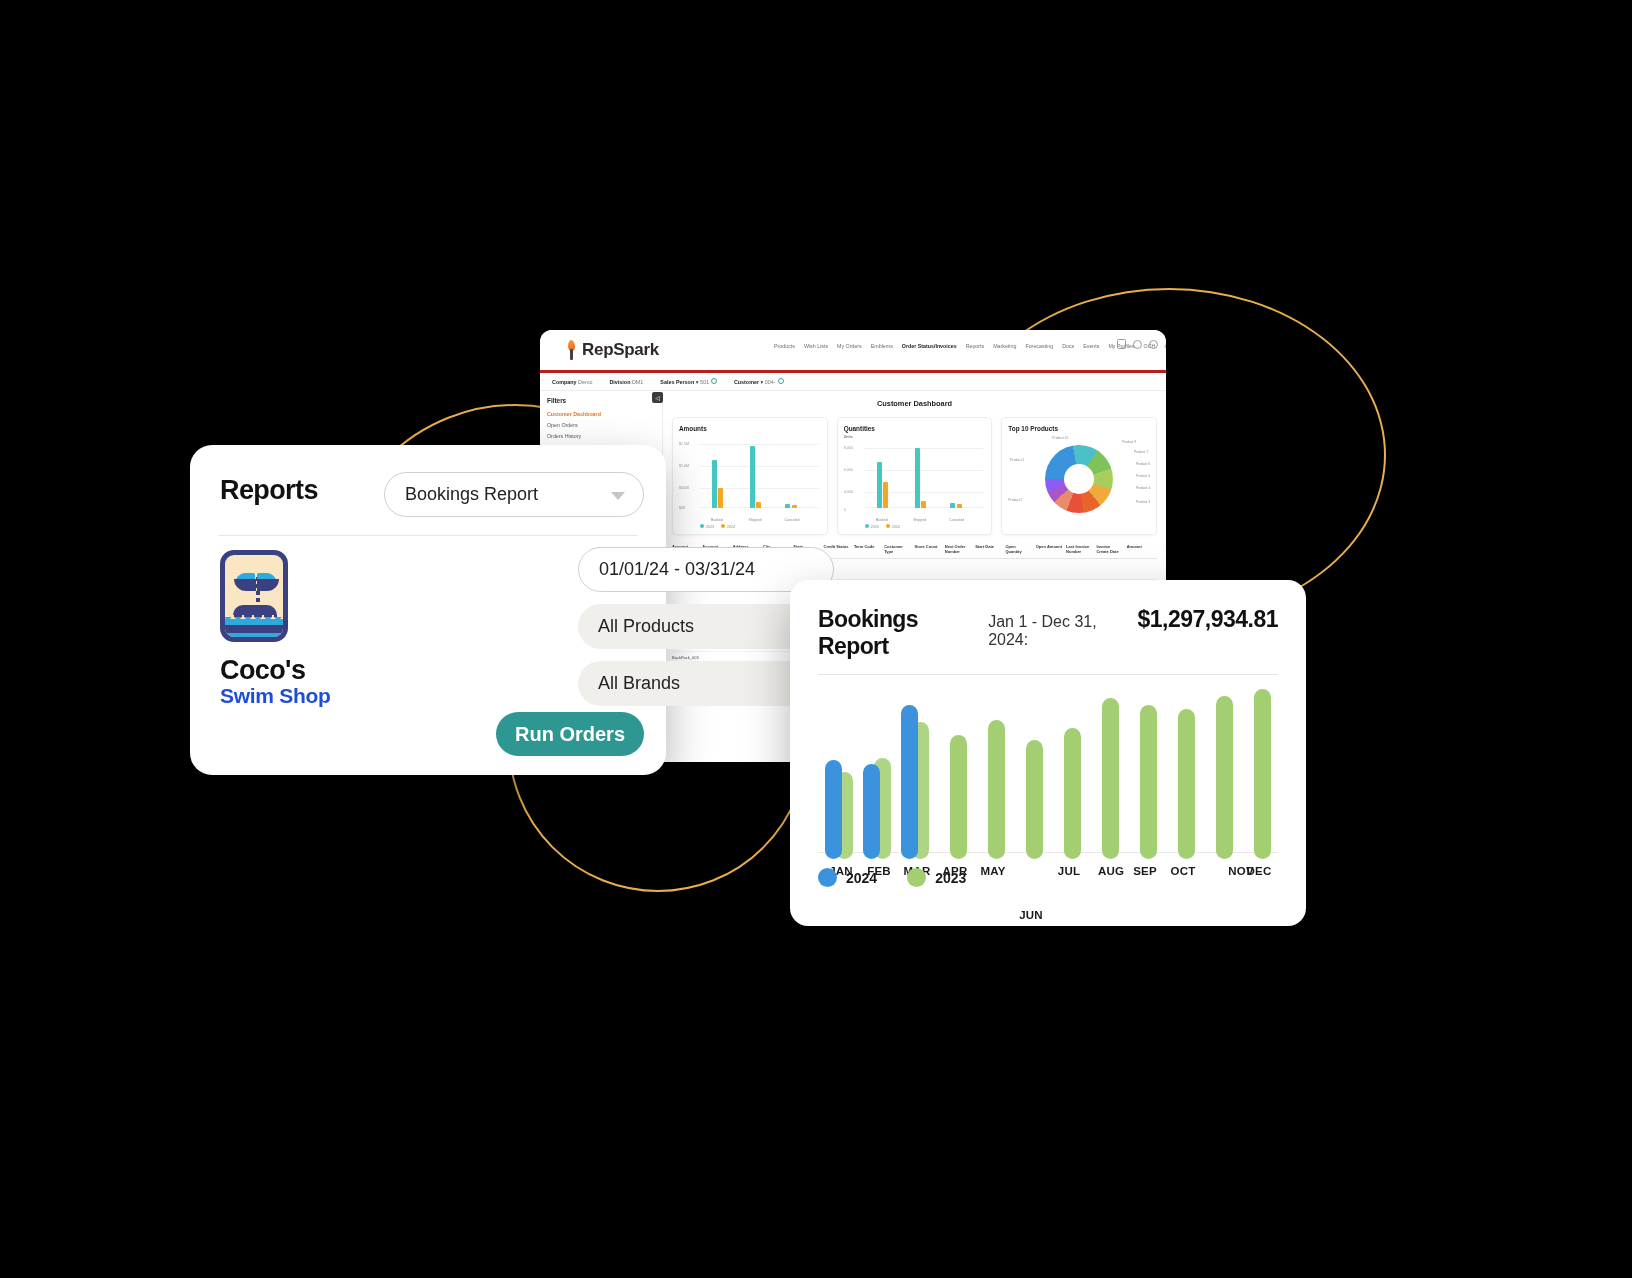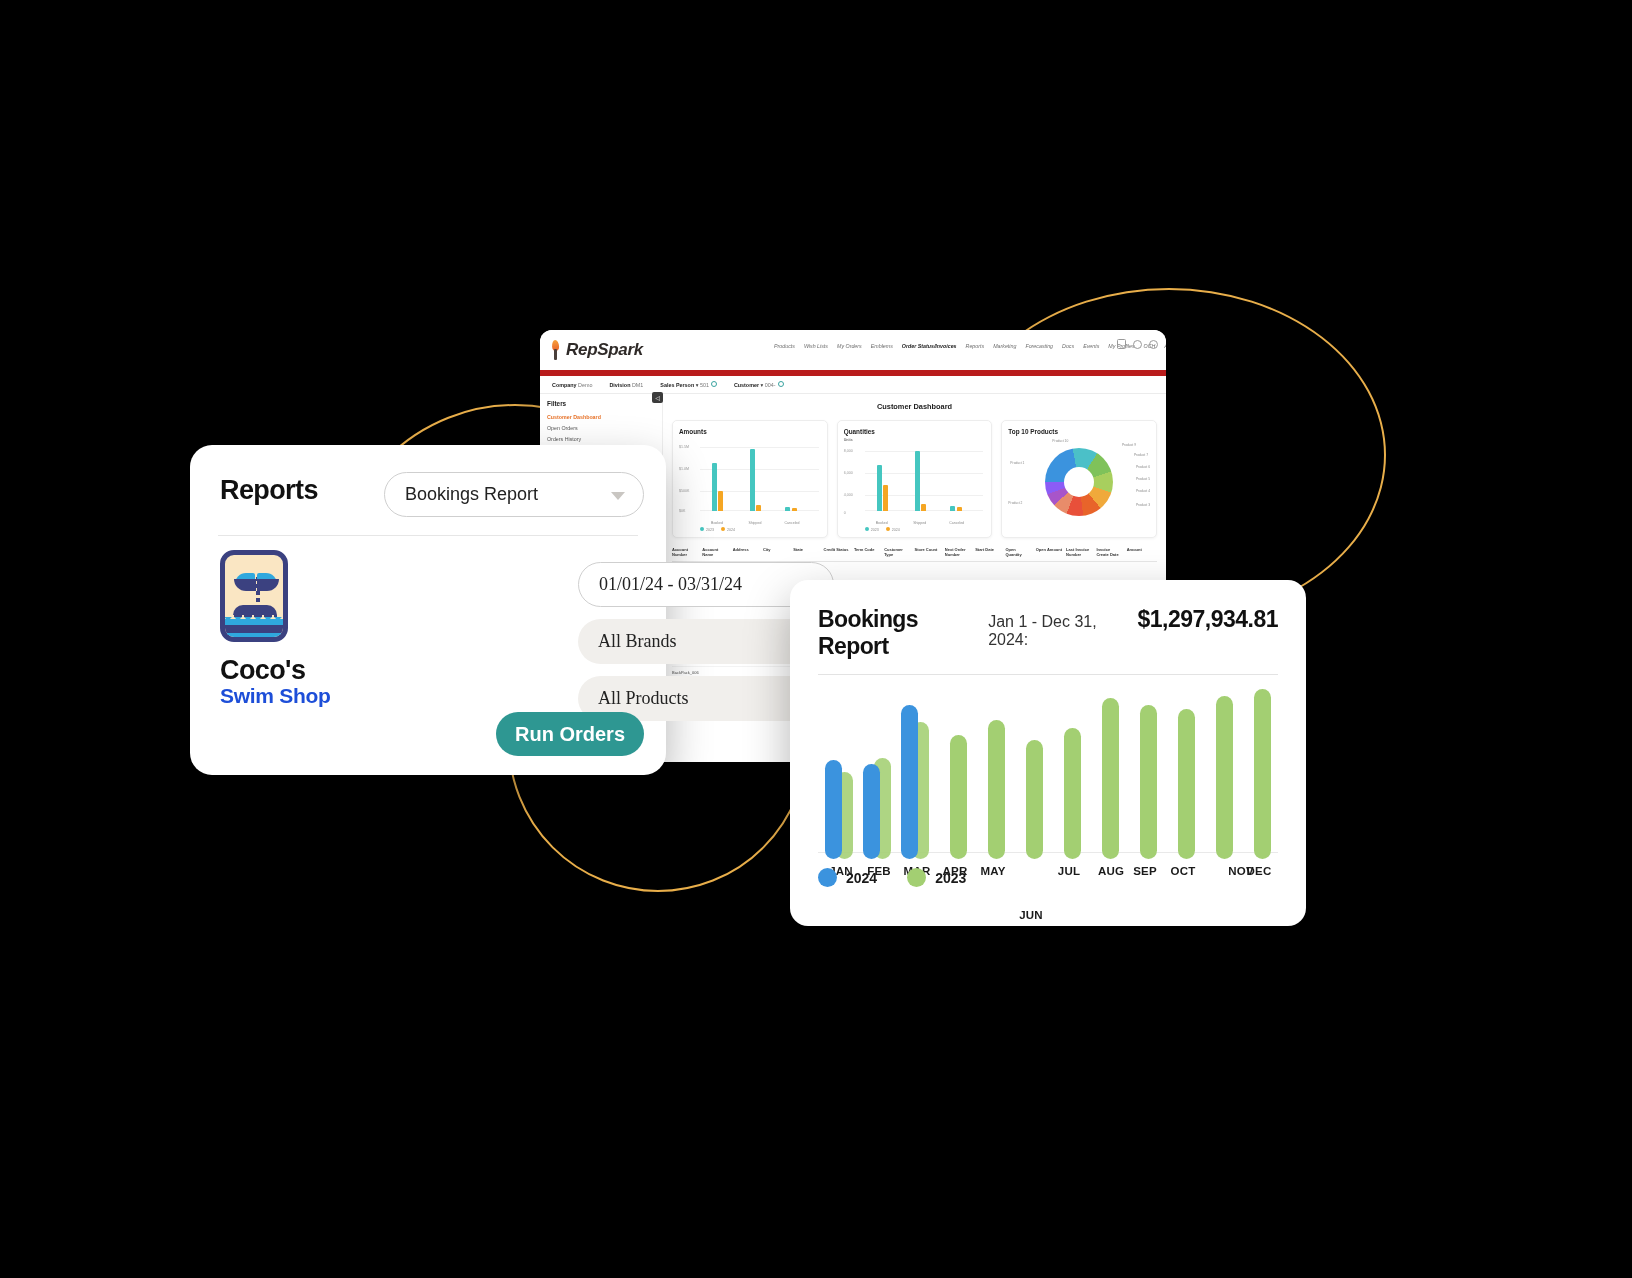--- a/index.html
+++ b/index.html
@@ -12,22 +12,22 @@
   #ring-a{left:952px;top:288px;width:430px;height:330px;}
   #ring-b{left:333px;top:404px;width:360px;height:360px;}
   #ring-c{left:508px;top:592px;width:296px;height:296px;}
 
   
   .card{position:absolute;background:#fff;border-radius:18px;
         box-shadow:0 18px 46px rgba(0,0,0,.30);}
 
   
   #repspark{left:540px;top:330px;width:626px;height:432px;border-radius:12px;overflow:hidden;}
-  .rs-top{height:40px;background:#fff;border-bottom:6px solid #b91c1c;
-          display:flex;align-items:center;padding:0 10px;position:relative;font-style:italic;}
+  .rs-top{height:40px;background:#fff;border-bottom:3px solid #b91c1c;
+          display:flex;align-items:center;padding:0 26px;position:relative;}
   .rs-logo{display:flex;align-items:center;gap:5px;}
   .flame{width:11px;height:20px;position:relative;}
   .flame:before{content:"";position:absolute;left:2px;top:0;width:7px;height:11px;
     background:linear-gradient(#F7A13B,#E8622A);
     border-radius:50% 50% 50% 50%/60% 60% 40% 40%;transform:rotate(-4deg);}
   .flame:after{content:"";position:absolute;left:4.3px;top:9px;width:2.4px;height:11px;
     background:#4a3f3a;border-radius:1px;}
   .rs-brand{font-size:17px;font-weight:700;color:#2f2a28;letter-spacing:-.3px;}
   .rs-nav{position:absolute;left:234px;top:13px;display:flex;gap:9px;align-items:center;}
   .rs-nav span{font-size:5.3px;color:#6d6d6d;white-space:nowrap;}
@@ -109,21 +109,21 @@
   .wave{position:absolute;left:-2px;width:66px;height:8px;}
   .wv1{top:62px;background:#2FA8DE;}
   .wv2{top:70px;background:#3B4180;}
   .wv3{top:78px;background:#2FA8DE;}
   .wmask{position:absolute;left:-2px;width:66px;height:4px;
     background:radial-gradient(circle at 5px 0,transparent 4px,#FAE6C3 4.5px) repeat-x;
     background-size:10px 8px;}
   .shopname{margin-top:14px;font-size:27px;font-weight:700;color:#111;letter-spacing:-.6px;
             line-height:1.05;}
   .shopsub{font-size:21px;font-weight:700;color:#1d4ed8;letter-spacing:-.3px;}
-  .rp-right{position:absolute;left:388px;top:117px;width:256px;font-family:Liberation Serif, serif;}
+  .rp-right{position:absolute;left:388px;top:102px;width:256px;}
   .rp-right .pill{margin-bottom:12px;}
   .runbtn{position:absolute;left:496px;top:712px;width:148px;height:44px;background:#2E9792;
           color:#fff;border:0;border-radius:24px;font-size:20px;font-weight:700;
           font-family:"Liberation Sans",sans-serif;cursor:pointer;}
 
   
   #bookings{left:790px;top:580px;width:516px;height:346px;border-radius:18px;}
   .bk-pad{padding:26px 28px 0;}
   .bk-head{display:flex;align-items:baseline;gap:12px;}
   .bk-t{font-size:23px;font-weight:700;color:#111;letter-spacing:-.6px;}
@@ -412,25 +412,25 @@
       </div>
       <div class="shopname">Coco's</div>
       <div class="shopsub">Swim Shop</div>
     </div>
 
     <div class="rp-right">
       <div class="pill out">
         <span>01/01/24 - 03/31/24</span>
       </div>
       <div class="pill fill">
+        <span>All Products</span>
+        <span class="caret"></span>
+      </div>
+      <div class="pill fill">
         <span>All Brands</span>
-        <span class="caret"></span>
-      </div>
-      <div class="pill fill">
-        <span>All Products</span>
         <span class="caret"></span>
       </div>
     </div>
   </div>
   <button class="runbtn">Run Orders</button>
 
   <div class="card" id="bookings">
     <div class="bk-pad">
       <div class="bk-head">
         <span class="bk-t">Bookings Report</span>

